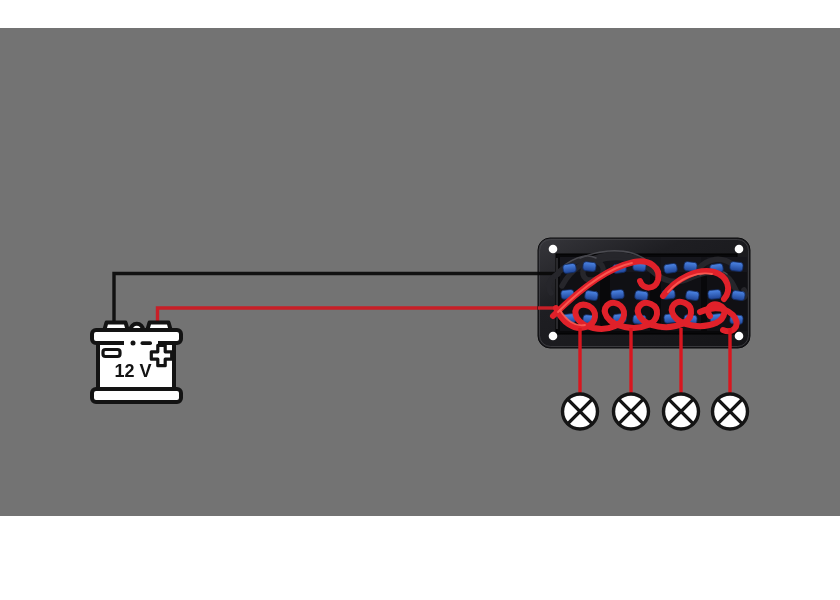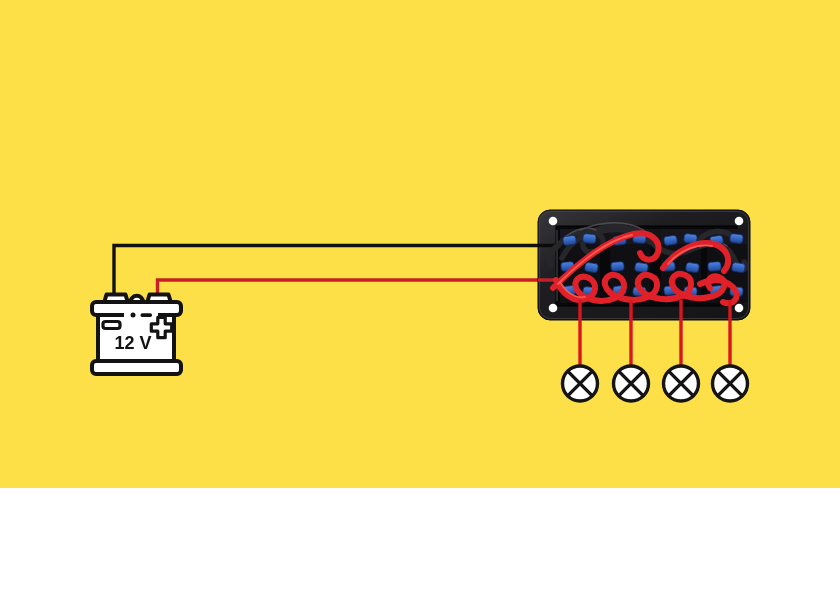--- a/index.html
+++ b/index.html
@@ -1,17 +1,17 @@
 <!DOCTYPE html>
 <html><head>
 <meta charset="utf-8">
 <style>
   html,body{margin:0;padding:0;background:#ffffff;}
-  .stage{position:relative;width:840px;height:488px;background:#fde047;overflow:hidden;
-         font-family:"Liberation Sans",sans-serif;}
+  .stage{position:relative;width:840px;height:488px;background:#737373;overflow:hidden;
+         font-family:"Liberation Sans",sans-serif;margin-top:28px;}
   svg{display:block;}
   .voltage-label{font-family:"Liberation Sans",sans-serif;font-weight:bold;font-size:18px;fill:#131313;}
 </style>
 </head>
 <body>
 
 <div class="stage">
 <svg width="840" height="600" viewBox="0 0 840 600">
   <defs>
     <linearGradient id="gPanel" x1="0" y1="0" x2="1" y2="1">

